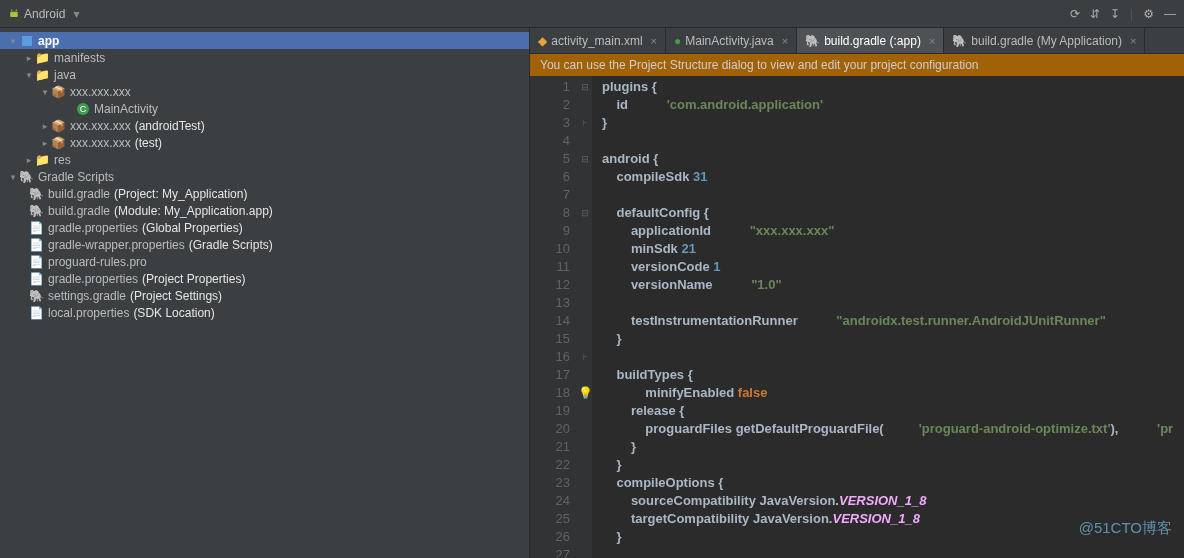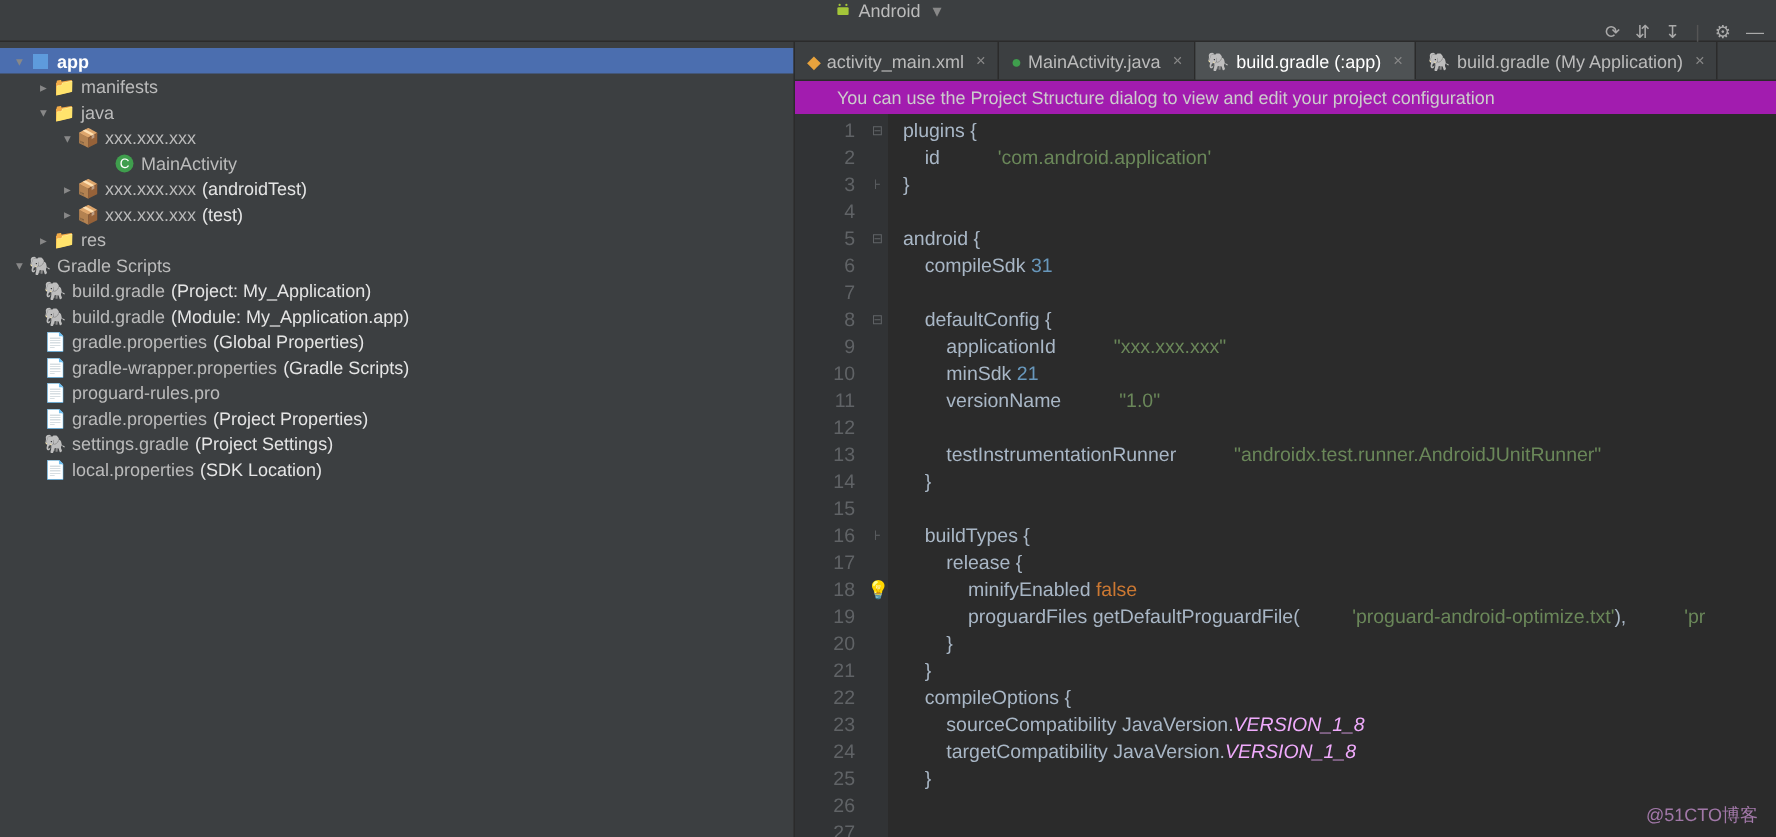--- a/index.html
+++ b/index.html
@@ -1,48 +1,48 @@
 <!DOCTYPE html>
 <html><head>
 <meta charset="utf-8">
 <style>
   * { margin:0; padding:0; box-sizing:border-box; font-family:'Segoe UI',Arial,sans-serif; }
   body { width:1184px; height:558px; background:#2b2b2b; color:#a9b7c6; font-size:12px; overflow:hidden; position:relative; }
-  .toolbar { height:28px; background:#3c3f41; border-bottom:1px solid #2b2b2b; display:flex; align-items:center; padding:0 8px;flex-direction:column; }
+  .toolbar { height:28px; background:#3c3f41; border-bottom:1px solid #2b2b2b; display:flex; align-items:center; padding:0 8px; }
   .nav-label { color:#bbb; display:flex; align-items:center; gap:4px; }
   .nav-label svg { width:12px; height:12px; }
   .chev { color:#888; margin-left:4px; }
   .tool-icons { margin-left:auto; display:flex; gap:10px; align-items:center; }
   .tool-icons span { color:#aaa; cursor:pointer; }
   .main { display:flex; height:530px; }
   .sidebar { width:530px; background:#3c3f41; border-right:1px solid #2b2b2b; overflow:hidden; }
   .tree { padding:4px 0; }
   .node { display:flex; align-items:center; height:17px; padding-right:6px; cursor:pointer; color:#bbb; white-space:nowrap; }
   .node.app-root { background:#4b6eaf; color:#fff; }
   .arrow { width:14px; text-align:center; color:#888; font-size:9px; }
   .ico { width:14px; height:14px; margin-right:4px; display:inline-flex; align-items:center; justify-content:center; }
   .dim { color:#e5e5e5; margin-left:4px; }
   .editor-area { flex:1; display:flex; flex-direction:column; background:#2b2b2b; }
   .tabs { height:26px; display:flex; background:#3c3f41; border-bottom:1px solid #2b2b2b; }
   .tab { display:flex; align-items:center; padding:0 8px; border-right:1px solid #2b2b2b; color:#bbb; gap:4px; cursor:pointer; font-size:12px; }
   .tab.active { background:#4e5254; color:#fff; }
   .tab .close { color:#888; margin-left:4px; font-size:11px; }
-  .banner { background:#a21caf; color:#ccc; padding:4px 28px; font-size:12px; }
+  .banner { background:#a16207; color:#ccc; padding:4px 10px; font-size:12px; }
   .code-container { display:flex; flex:1; font-family:Consolas,'Courier New',monospace; font-size:13px; overflow:hidden; }
   .gutter { width:48px; background:#313335; color:#606366; text-align:right; padding:2px 8px 2px 2px; user-select:none; }
   .gutter div { height:18px; line-height:18px; }
   .fold { width:14px; background:#313335; padding-top:2px; }
   .fold div { height:18px; line-height:18px; color:#606366; font-size:9px; text-align:center; }
-  .code { flex:1; padding:2px 10px; position:relative; }
+  .code { flex:1; padding:2px 10px; position:relative;font-weight:bold; }
   .code pre { line-height:18px; }
   .kw { color:#cc7832; }
   .str { color:#6a8759;margin-left:35px; }
   .num { color:#6897bb; }
   .com-static { color:#f0abfc; font-style:italic; }
-  .watermark { position:absolute; right:12px; bottom:6px; color:#f0abfc; font-size:12px; opacity:.6; }
+  .watermark { position:absolute; right:12px; bottom:20px; color:#7dd3fc; font-size:15px; opacity:.6; }
   .bulb { color:#ffc66d; font-size:12px; }
 </style>
 </head>
 <body>
 
 <div class="toolbar">
   <div class="nav-label">
     <svg viewBox="0 0 16 16">
         <rect x="3" y="5" width="10" height="7" fill="#a4c639" rx="1"></rect>
         <circle cx="5" cy="3" r="1" fill="#a4c639"></circle>
@@ -249,28 +249,29 @@
 <pre><span>plugins {</span></pre>
 <pre><span>    id </span><span class="str">'com.android.application'</span></pre>
 <pre><span>}</span></pre>
 <pre> </pre>
 <pre><span>android {</span></pre>
 <pre><span>    compileSdk </span><span class="num">31</span></pre>
 <pre> </pre>
 <pre><span>    defaultConfig {</span></pre>
 <pre><span>        applicationId </span><span class="str">"xxx.xxx.xxx"</span></pre>
 <pre><span>        minSdk </span><span class="num">21</span></pre>
+<pre><span>        versionCode </span><span class="num">1</span></pre>
 <pre><span>        versionName </span><span class="str">"1.0"</span></pre>
 <pre> </pre>
 <pre><span>        testInstrumentationRunner </span><span class="str">"androidx.test.runner.AndroidJUnitRunner"</span></pre>
 <pre><span>    }</span></pre>
 <pre> </pre>
 <pre><span>    buildTypes {</span></pre>
+<pre><span>            minifyEnabled </span><span class="kw">false</span></pre>
 <pre><span>        release {</span></pre>
-<pre><span>            minifyEnabled </span><span class="kw">false</span></pre>
 <pre><span>            proguardFiles getDefaultProguardFile(</span><span class="str">'proguard-android-optimize.txt'</span><span>), </span><span class="str">'pr</span></pre>
 <pre><span>        }</span></pre>
 <pre><span>    }</span></pre>
 <pre><span>    compileOptions {</span></pre>
 <pre><span>        sourceCompatibility JavaVersion.</span><span class="com-static">VERSION_1_8</span></pre>
 <pre><span>        targetCompatibility JavaVersion.</span><span class="com-static">VERSION_1_8</span></pre>
 <pre><span>    }</span></pre>
       </div>
     </div>
   </div>

